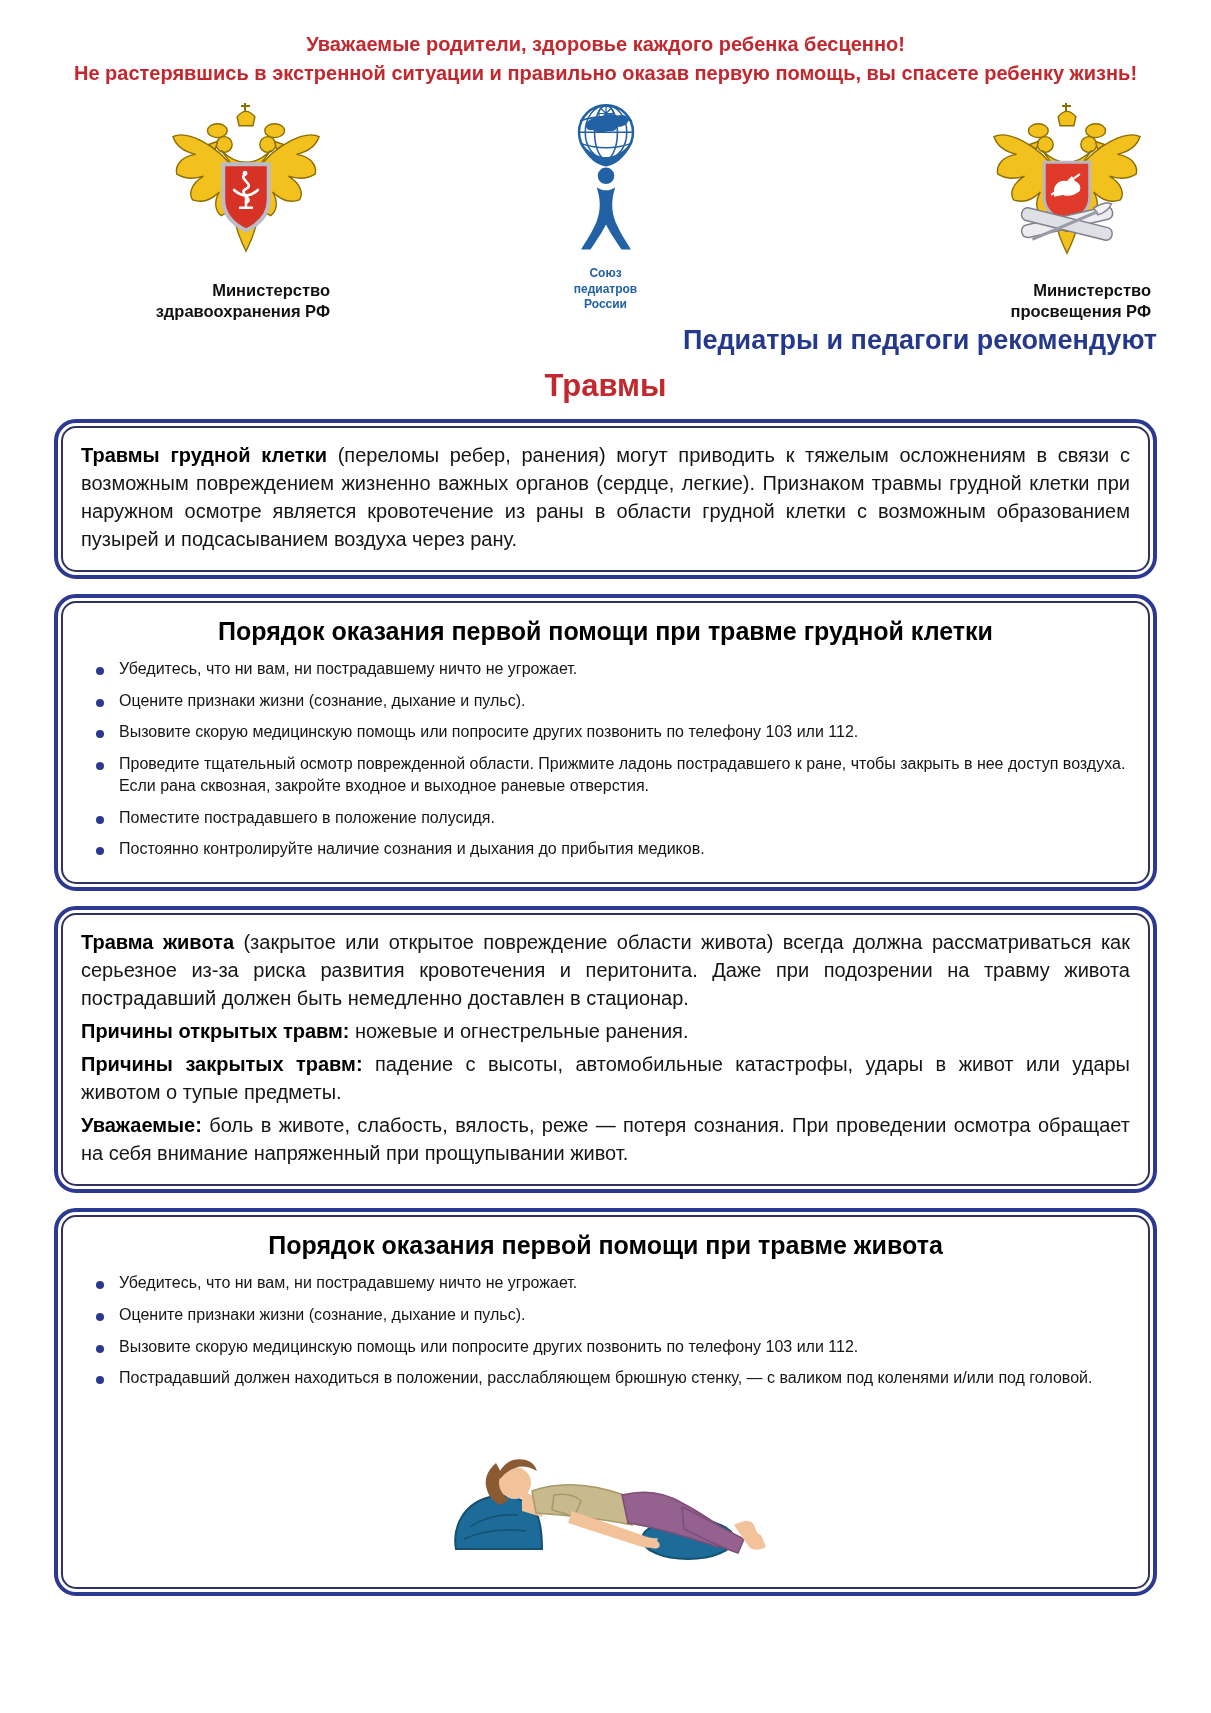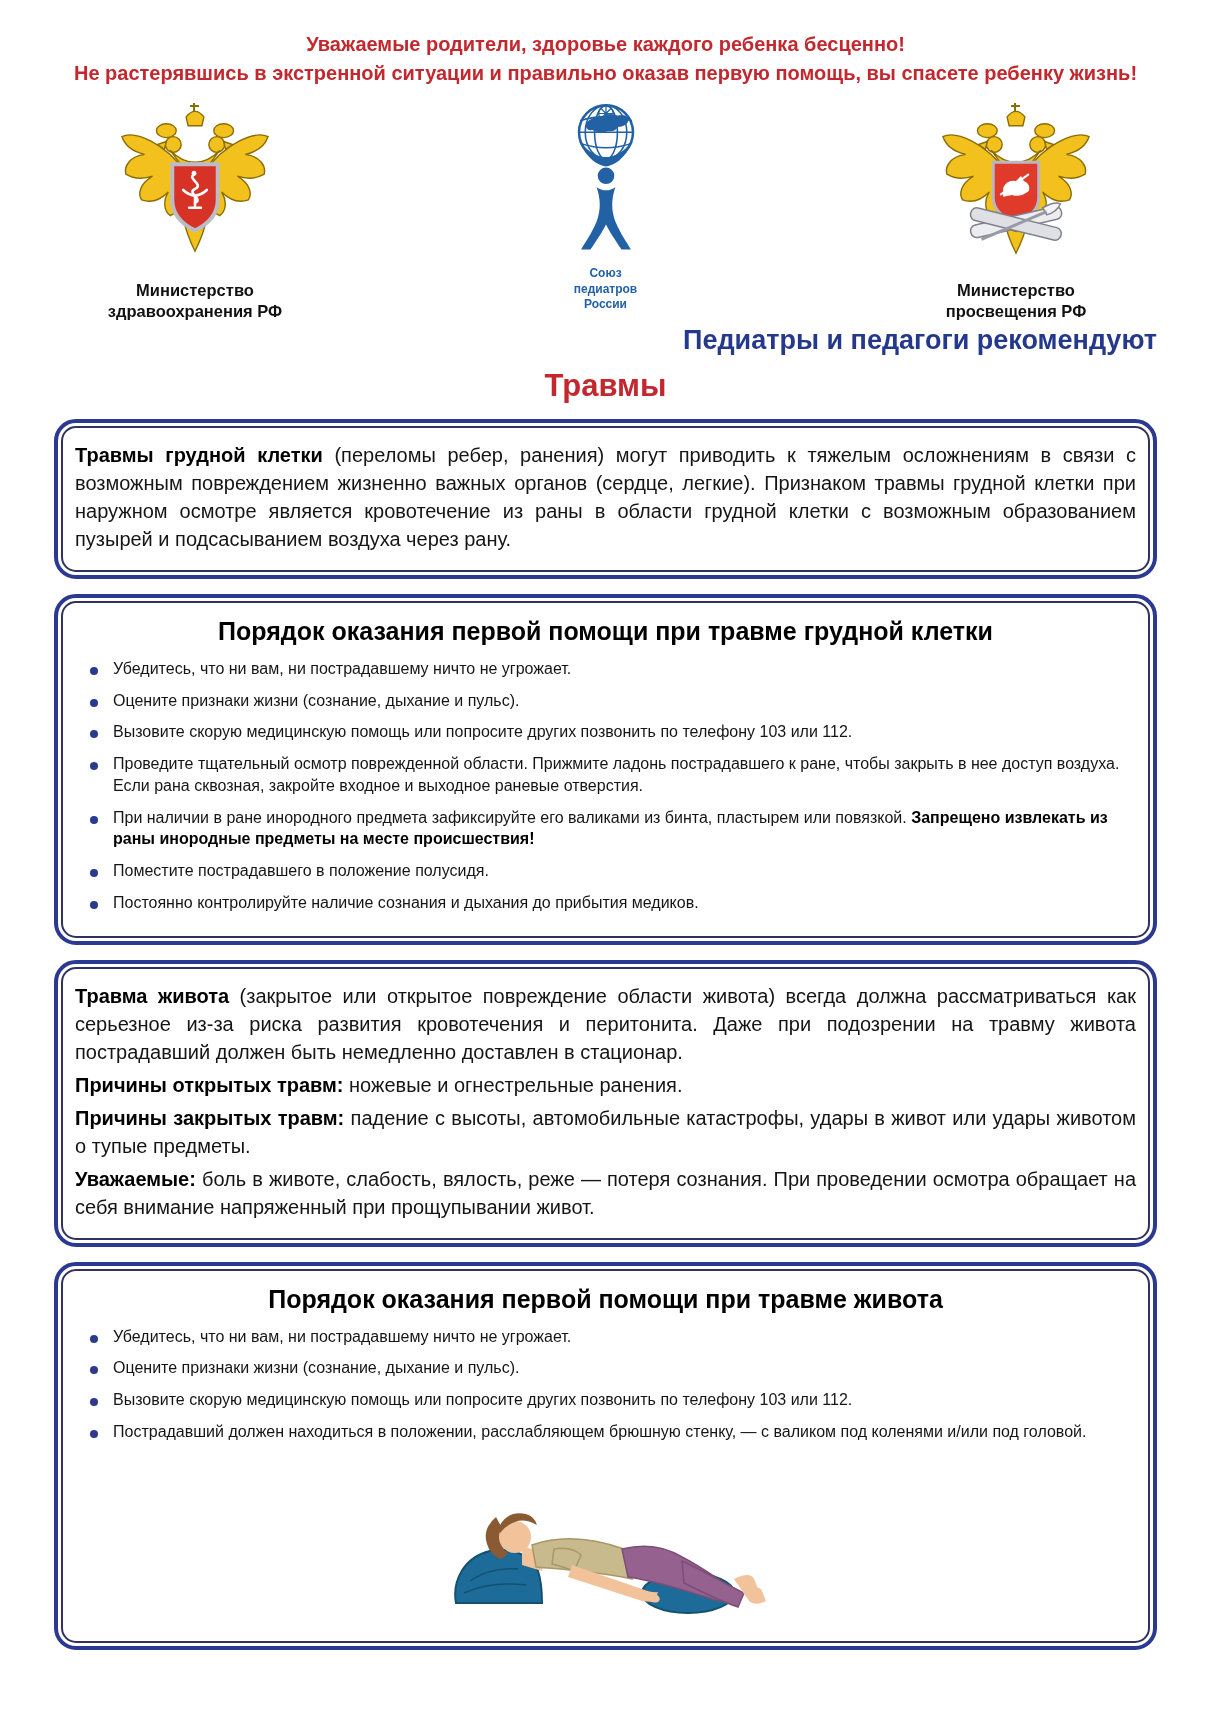--- a/index.html
+++ b/index.html
@@ -7,30 +7,30 @@
   body {
     width:1211px; height:1713px; overflow:hidden;
     font-family:"Liberation Sans", sans-serif; color:#151515;
   }
   .page { width:1211px; height:1276px; padding:30px 54px 0; position:relative; }
 
   .alert { text-align:center; font-weight:bold; font-size:20px; line-height:1.45; color:#c2282e; }
 
   .logos { display:flex; justify-content:space-between; align-items:flex-start; margin-top:12px; padding:0 6px; }
   .org { text-align:center; }
-  .org-side { width:270px; }
+  .org-side { width:270px;text-align:right; }
   .org-center { width:300px; }
   .org-label { font-weight:bold; font-size:16.5px; line-height:1.3; color:#111; margin-top:4px; }
   .org-center .org-label { color:#2361a5; font-size:12px; margin-top:0; }
 
   .subtitle { text-align:right; font-weight:bold; font-size:27px; color:#24388c; margin-top:2px; }
   .title    { text-align:center; font-weight:bold; font-size:31px; color:#c2282e; margin:12px 0 0; }
 
   .box { border:4px solid #2b3990; border-radius:22px; padding:3px; margin-top:15px; background:#fff; }
-  .box-inner { border:2px solid #31315e; border-radius:15px; padding:8px 12px 12px; }
+  .box-inner { border:2px solid #31315e; border-radius:15px; padding:8px 18px 12px; }
 
   .para { margin:5px 0; font-size:20px; line-height:1.4; text-align:justify; }
   .para strong { color:#000; }
 
   .box-heading { font-size:25px; font-weight:bold; text-align:center; color:#000; margin:6px 0 12px; }
 
   ul.bullets { list-style:none; margin:6px 0 2px; padding:0; }
   .bullets li { position:relative; padding-left:38px; margin:10px 0; font-size:16px; line-height:1.36; }
   .bullets li::before {
     content:""; position:absolute; left:15px; top:9px;
@@ -169,21 +169,20 @@
       <ul class="bullets">
 
           <li><span>Убедитесь, что ни вам, ни пострадавшему ничто не угрожает.</span> </li>
 
           <li><span>Оцените признаки жизни (сознание, дыхание и пульс).</span> </li>
 
           <li><span>Вызовите скорую медицинскую помощь или попросите других позвонить по телефону 103 или 112.</span> </li>
 
           <li><span>Проведите тщательный осмотр поврежденной области. Прижмите ладонь пострадавшего к ране, чтобы закрыть в нее доступ воздуха. Если рана сквозная, закройте входное и выходное раневые отверстия.</span> </li>
 
-          <li><span>При наличии в ране инородного предмета зафиксируйте его валиками из бинта, пластырем или повязкой.</span> <strong>Запрещено извлекать из раны инородные предметы на месте происшествия!</strong></li>
 
           <li><span>Поместите пострадавшего в положение полусидя.</span> </li>
 
           <li><span>Постоянно контролируйте наличие сознания и дыхания до прибытия медиков.</span> </li>
         </ul>
     </div>
   </section>
 
   <section class="box">
     <div class="box-inner">

